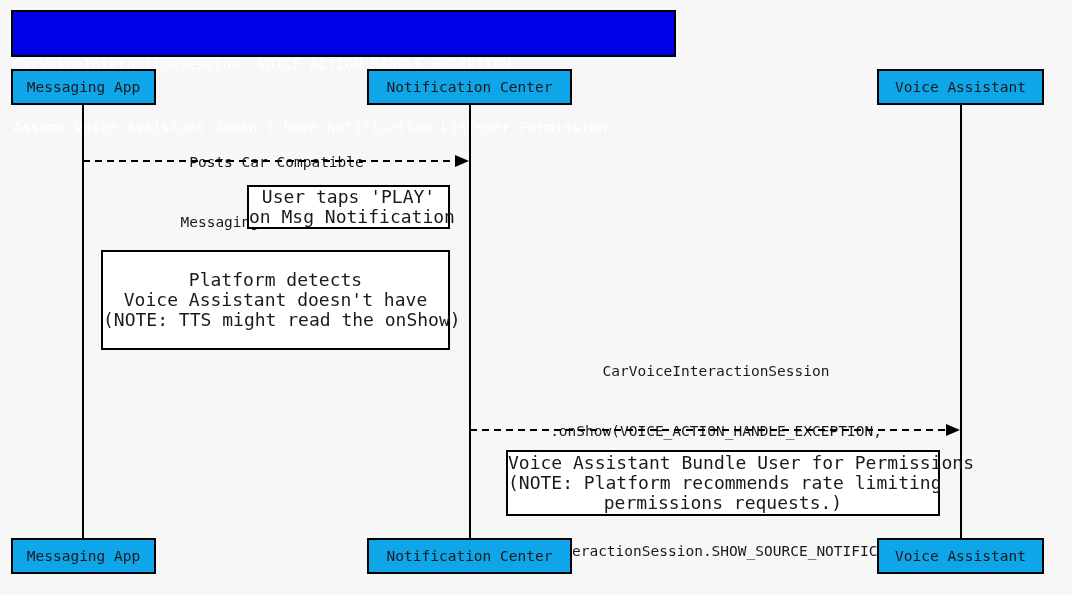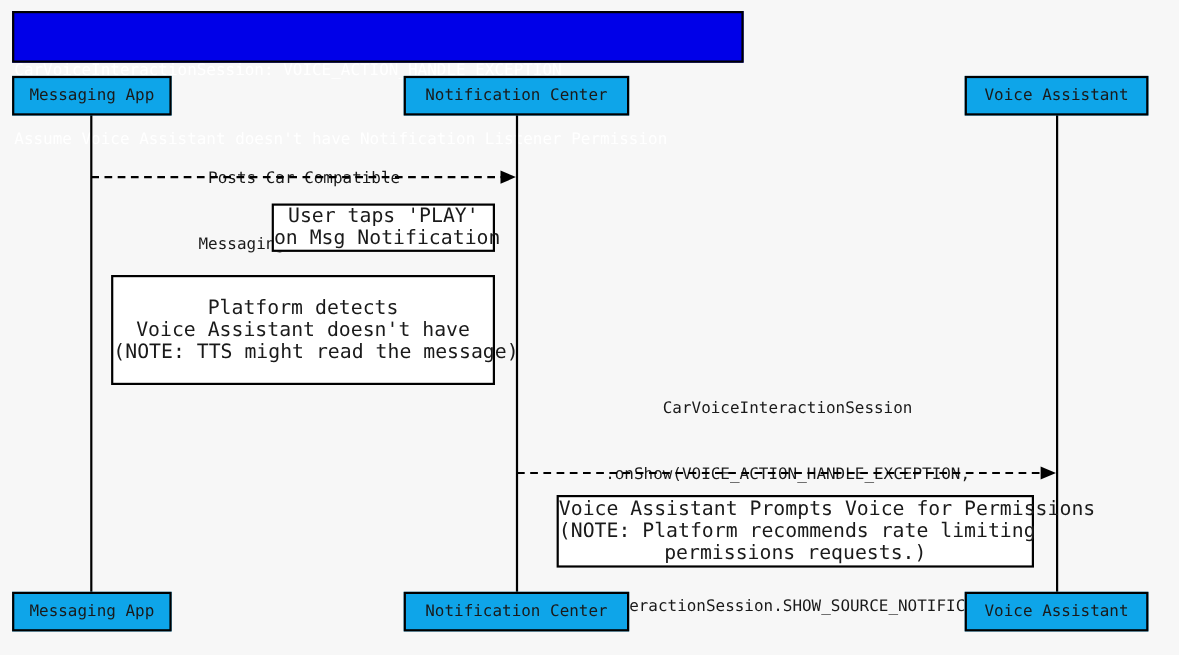--- a/index.html
+++ b/index.html
@@ -133,37 +133,37 @@
   </svg>
 
   <div class="note-box" style="left:247px; top:185px; width:203px; height:44px;">
     <span class="nline">User taps 'PLAY'</span>
     <span class="nline">on Msg Notification</span>
   </div>
 
   <div class="note-box" style="left:101px; top:250px; width:349px; height:100px;">
     <span class="nline">Platform detects</span>
     <span class="nline">Voice Assistant doesn't have</span>
-    <span class="nline">(NOTE: TTS might read the message)</span>
+    <span class="nline">(NOTE: TTS might read the onShow)</span>
   </div>
 
   <div class="msg-label" style="left:471px; top:321px; width:490px;">
     <span class="mline">CarVoiceInteractionSession</span>
     <span class="mline">.onShow(VOICE_ACTION_HANDLE_EXCEPTION,</span>
     <span class="mline">Bundle payload,</span>
     <span class="mline">VoiceInteractionSession.SHOW_SOURCE_NOTIFICATION)</span>
   </div>
 
   <svg class="arrow-svg" style="left:470px; top:421px;" width="494" height="20" viewBox="0 0 494 20">
     <line x1="0" y1="9" x2="478" y2="9" stroke="#000000" stroke-width="2" stroke-dasharray="7,5"></line>
     <polygon points="490,9 476,3 476,15" fill="#000000"></polygon>
   </svg>
 
   <div class="note-box" style="left:506px; top:450px; width:434px; height:66px;">
-    <span class="nline">Voice Assistant Prompts Voice for Permissions</span>
+    <span class="nline">Voice Assistant Bundle User for Permissions</span>
     <span class="nline">(NOTE: Platform recommends rate limiting</span>
     <span class="nline">permissions requests.)</span>
   </div>
 
   <div class="participant" style="left:11px; top:538px; width:145px; height:36px;">
     <span>Messaging App</span>
   </div>
   <div class="participant" style="left:367px; top:538px; width:205px; height:36px;">
     <span>Notification Center</span>
   </div>

